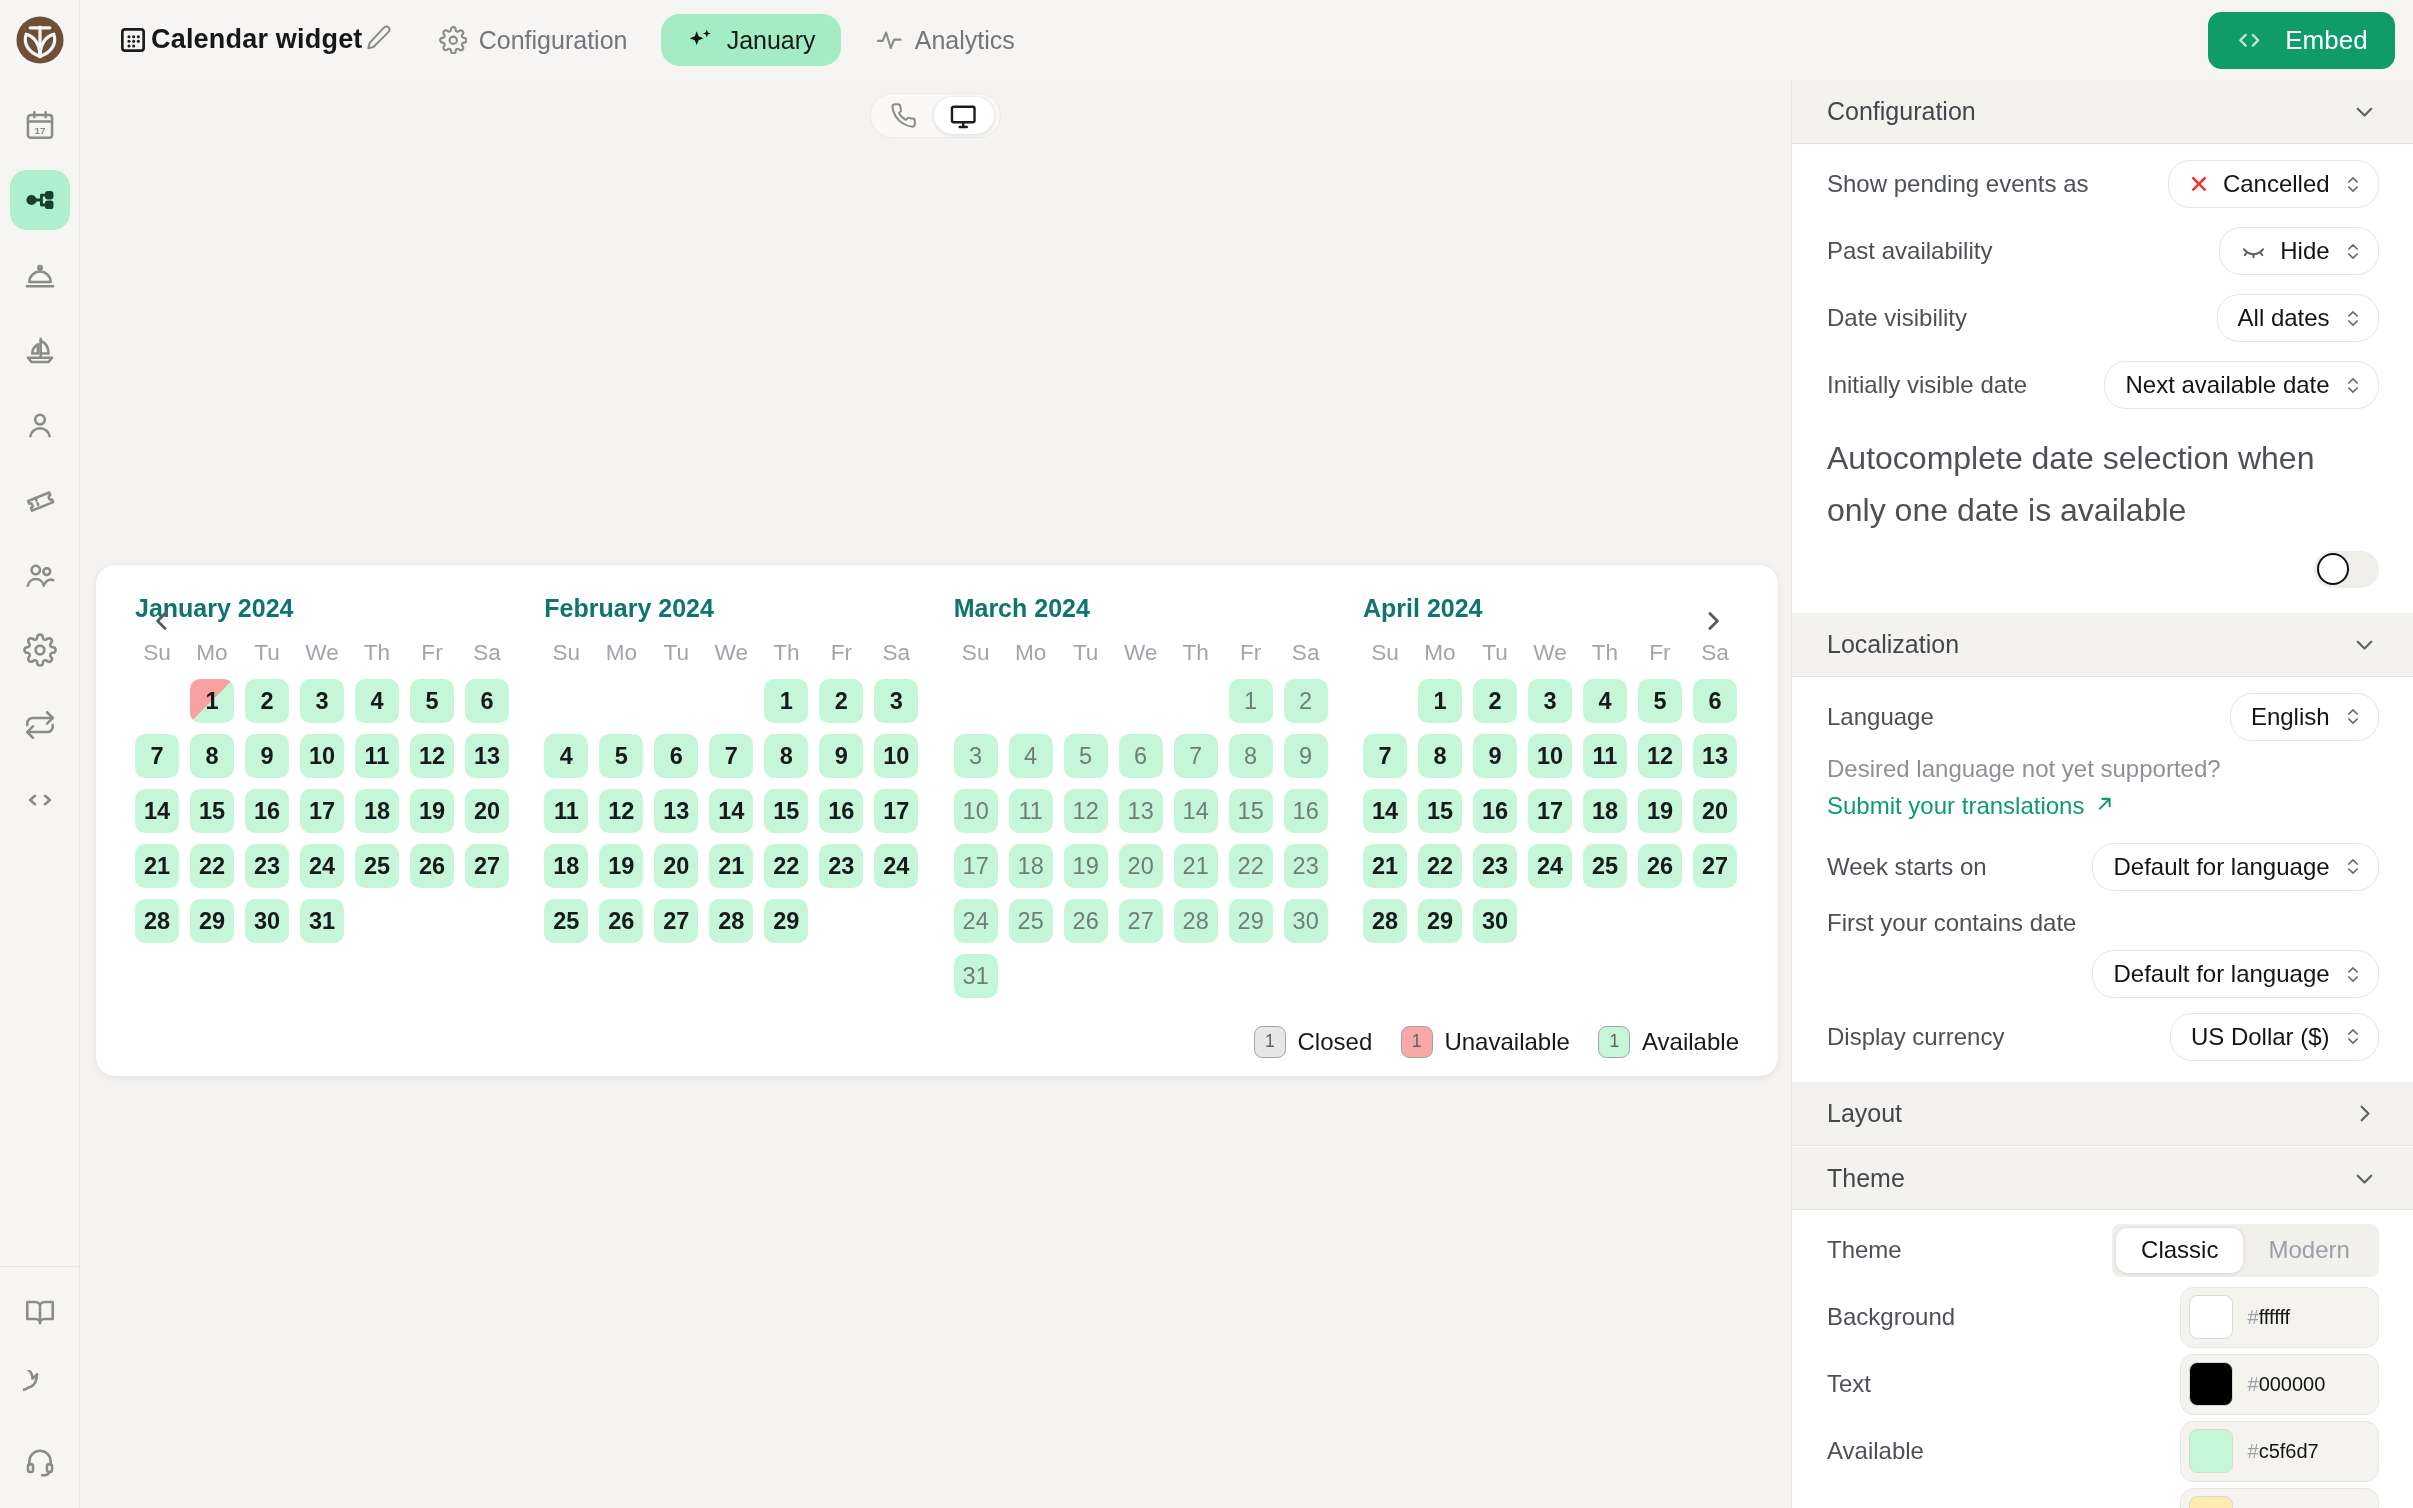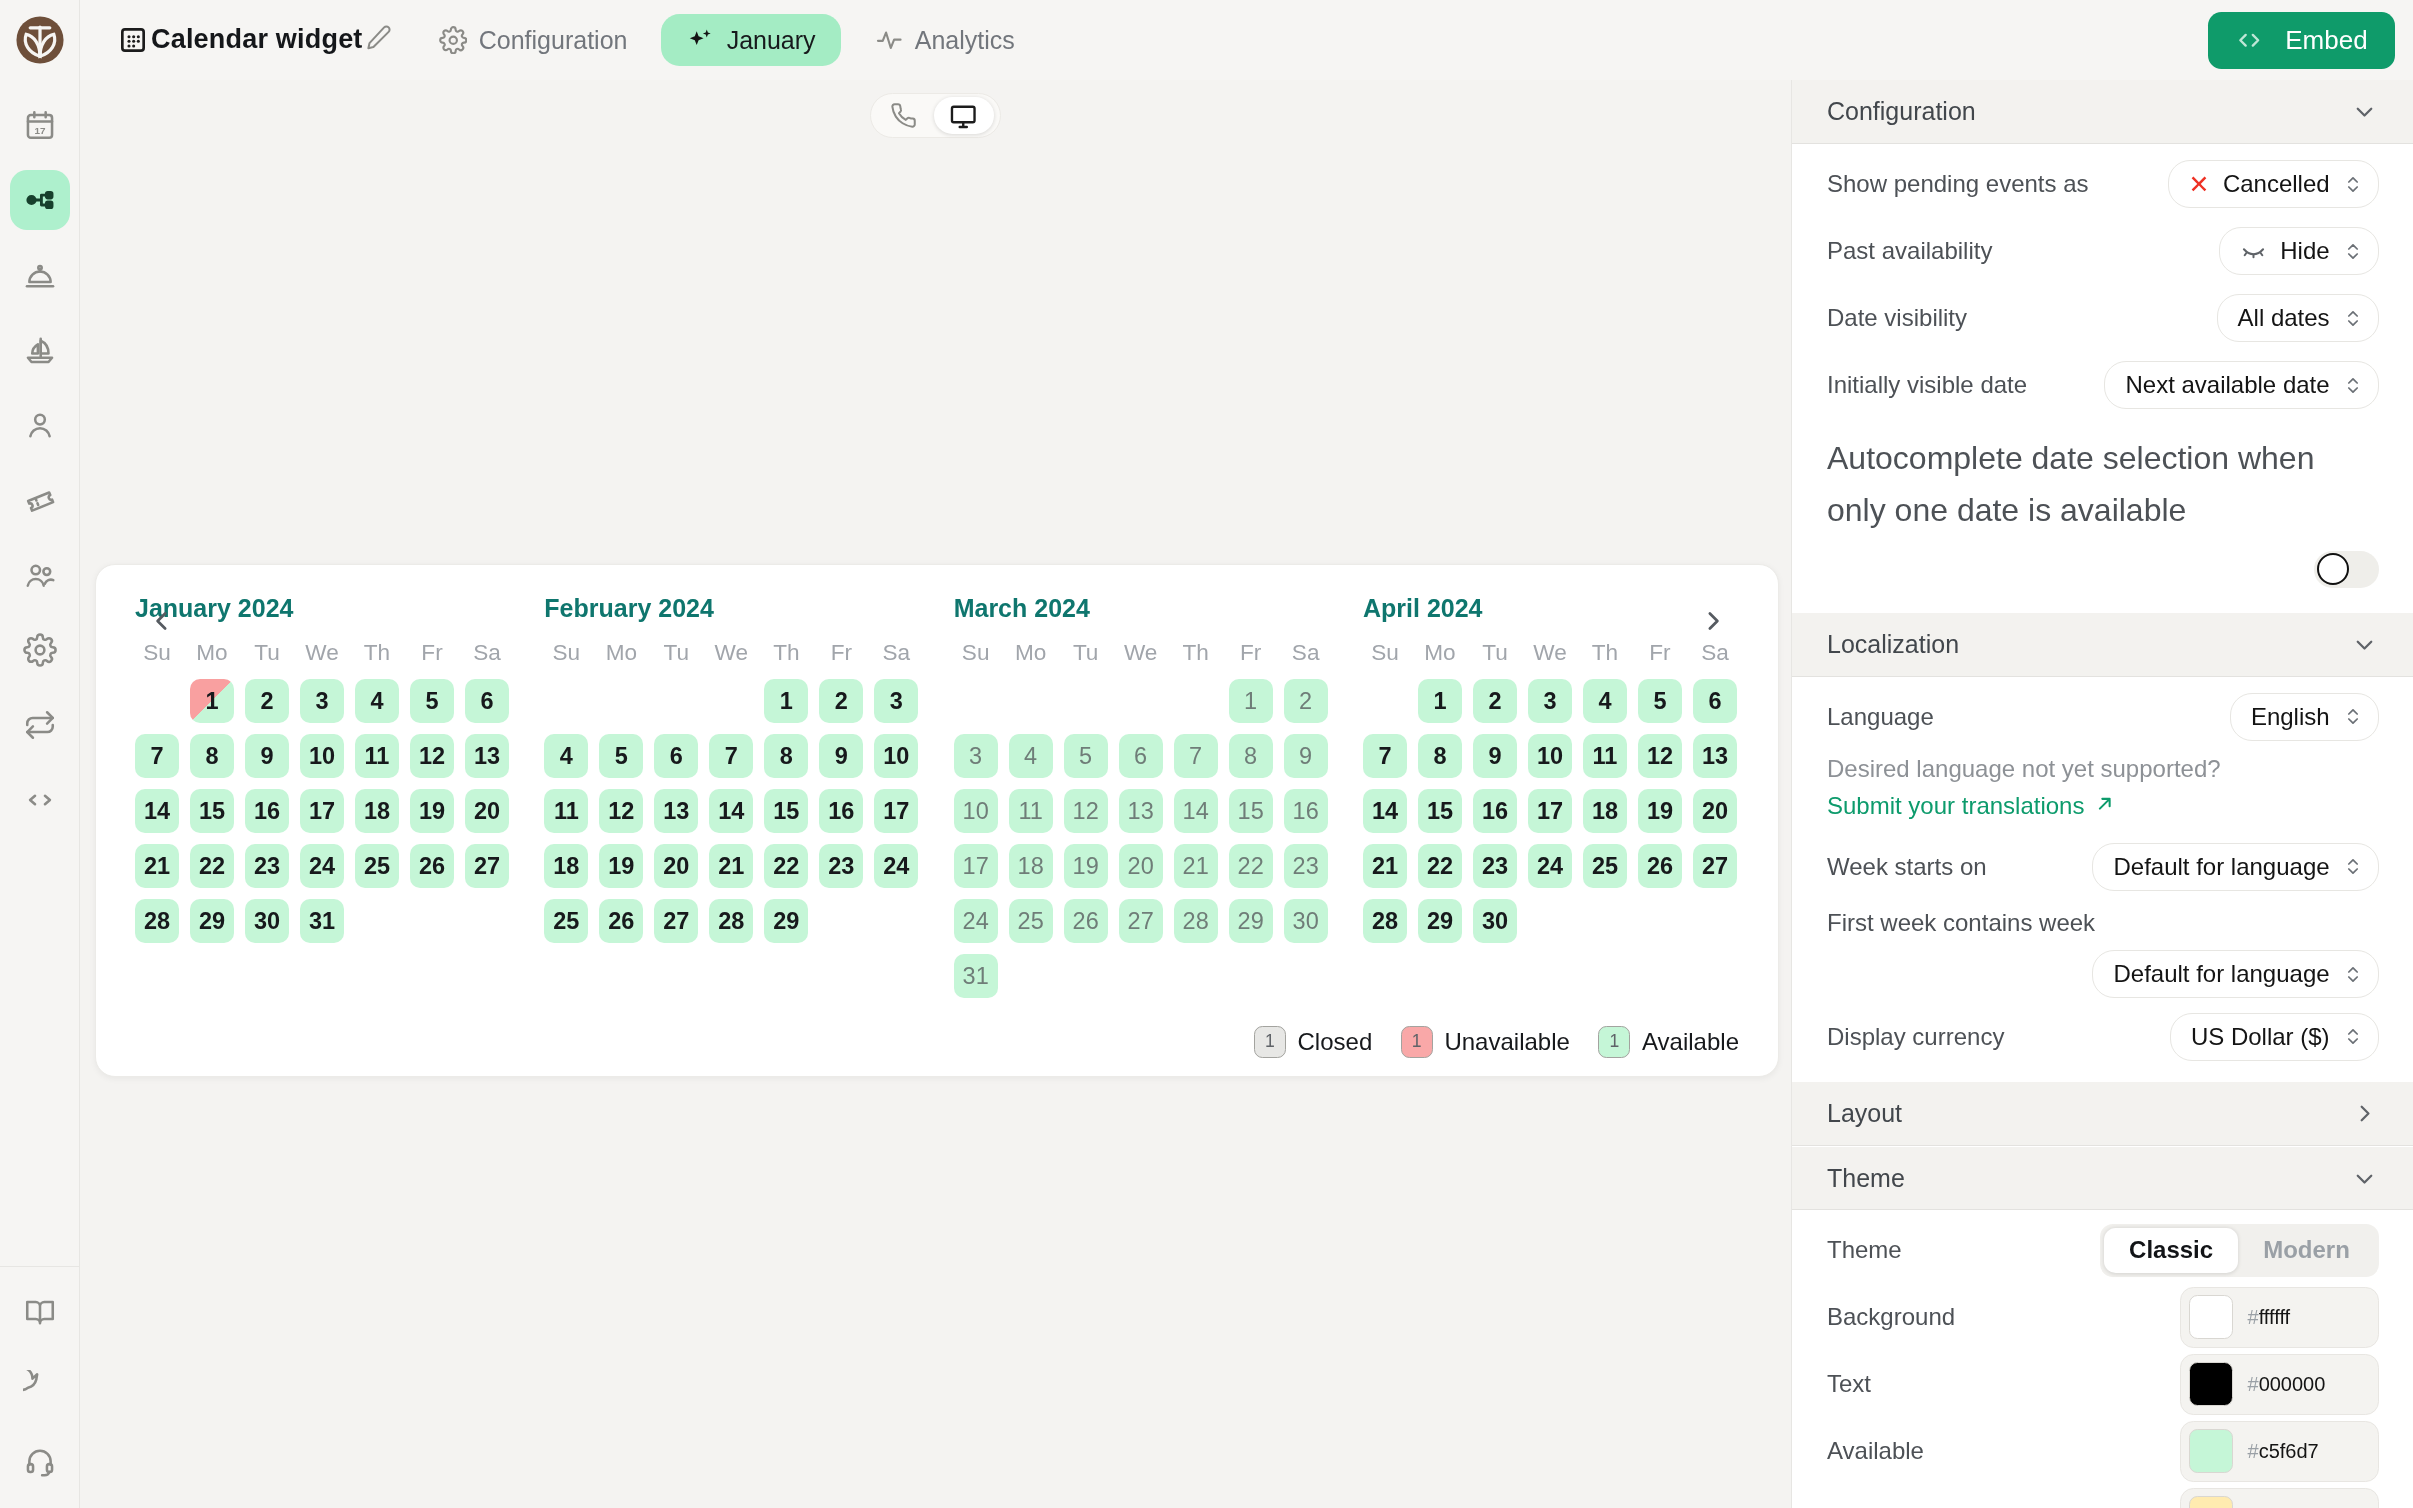--- a/index.html
+++ b/index.html
@@ -68,21 +68,21 @@
     padding:9.2px 15px 9.2px 20px; font-size:24px; color:#141414; cursor:pointer; white-space:nowrap; }
   .xmark { color:#ee3124; font-size:25px; line-height:1; }
   .auto-label { font-size:32px; color:#4d5156; line-height:1.65; margin:13px 0 5px; }
   .toggle-row { display:flex; justify-content:flex-end; padding:8.4px 0 13.4px; }
   .toggle { width:65px; height:37px; border-radius:18.4px; background:#efeeea; position:relative; cursor:pointer; }
   .knob { position:absolute; left:2.5px; top:2.5px; width:32px; height:32px; border-radius:50%; background:#fff; border:2.1px solid #111; }
   .helper { font-size:24px; color:#8d9196; margin:5px 0 8.4px; }
   .link { display:inline-flex; gap:8.4px; font-size:24px; color:#0d9b6c; margin-bottom:13.4px; cursor:pointer; }
   .label-only { margin-top:8.4px; }
   .right-align { display:flex; justify-content:flex-end; margin:13.4px 0 5px; }
-  .seg { display:flex; background:#f1f0ed; border-radius:13px; padding:4.2px;font-weight:bold; }
+  .seg { display:flex; background:#f1f0ed; border-radius:8px; padding:4.2px; }
   .seg-opt { padding:8.4px 25px; font-size:24px; color:#9aa0a6; border-radius:11.7px; cursor:pointer; }
   .seg-opt.active { background:#fff; color:#121417; box-shadow:0 0.8px 4.2px rgba(0,0,0,.13); }
   .colorfield { display:flex; align-items:center; gap:15px; background:#f4f3f0; border:1.3px solid #e8e6e2; border-radius:13.4px;
     padding:7.5px 17px 7.5px 7.5px; min-width:199px; cursor:pointer; }
   .swatch { width:44px; height:44px; border-radius:8.4px; border:1.3px solid #d9d7d2; flex:0 0 auto; }
   .hex { font-size:20px; color:#141414; } .hex .hash { color:#9aa0a6; }
 </style>
 </head>
 <body>
 
@@ -558,21 +558,21 @@
     </div>
     <div class="p-row">
       <span class="p-label">Week starts on</span>
       <span class="select">
         <span>Default for language</span>
         <svg width="20" height="25" viewBox="0 0 24 30" fill="none" stroke="#6b7076" stroke-width="2.1" stroke-linecap="round" stroke-linejoin="round">
             <path d="M7 12l5-5 5 5M7 18l5 5 5-5"></path>
           </svg>
       </span>
     </div>
-    <div class="p-label label-only">First week contains week</div>
+    <div class="p-label label-only">First your contains date</div>
     <div class="right-align">
       <span class="select">
         <span>Default for language</span>
         <svg width="20" height="25" viewBox="0 0 24 30" fill="none" stroke="#6b7076" stroke-width="2.1" stroke-linecap="round" stroke-linejoin="round">
             <path d="M7 12l5-5 5 5M7 18l5 5 5-5"></path>
           </svg>
       </span>
     </div>
     <div class="p-row">
       <span class="p-label">Display currency</span>

